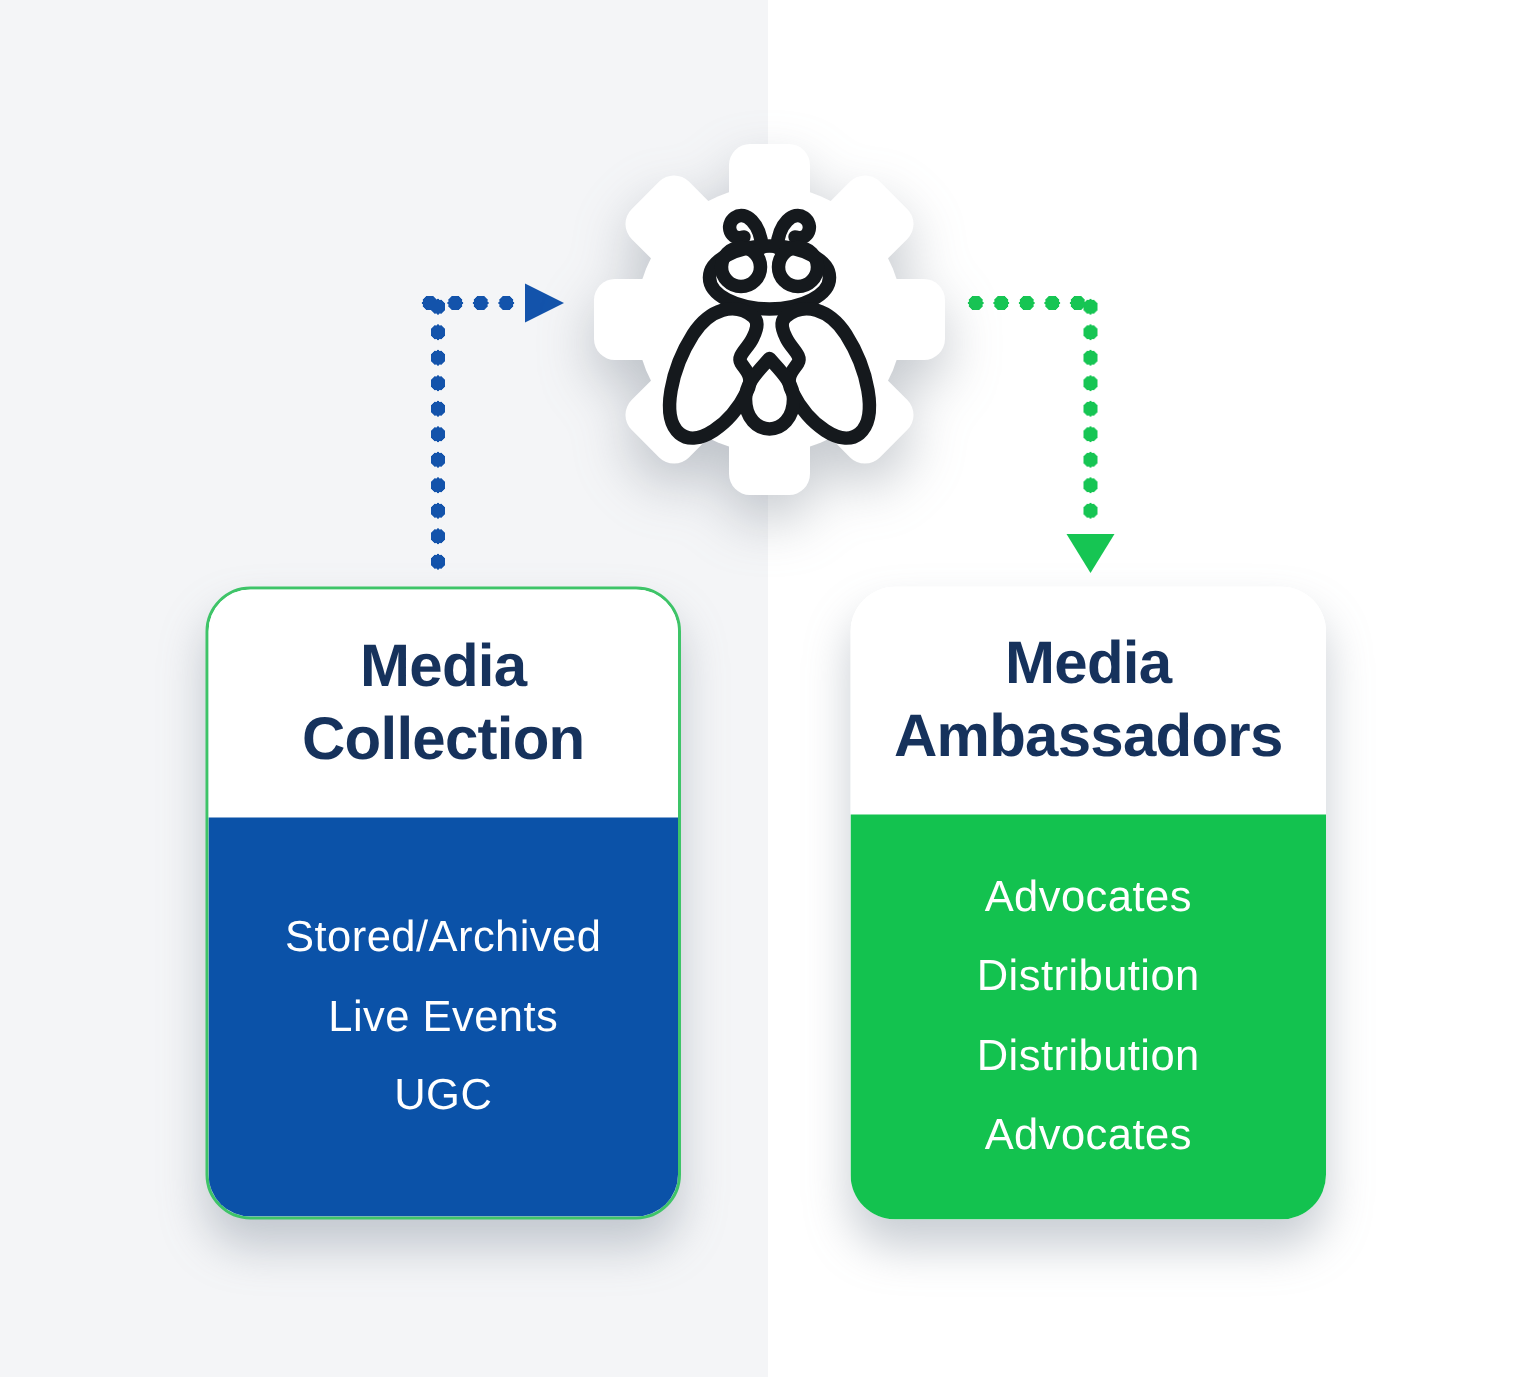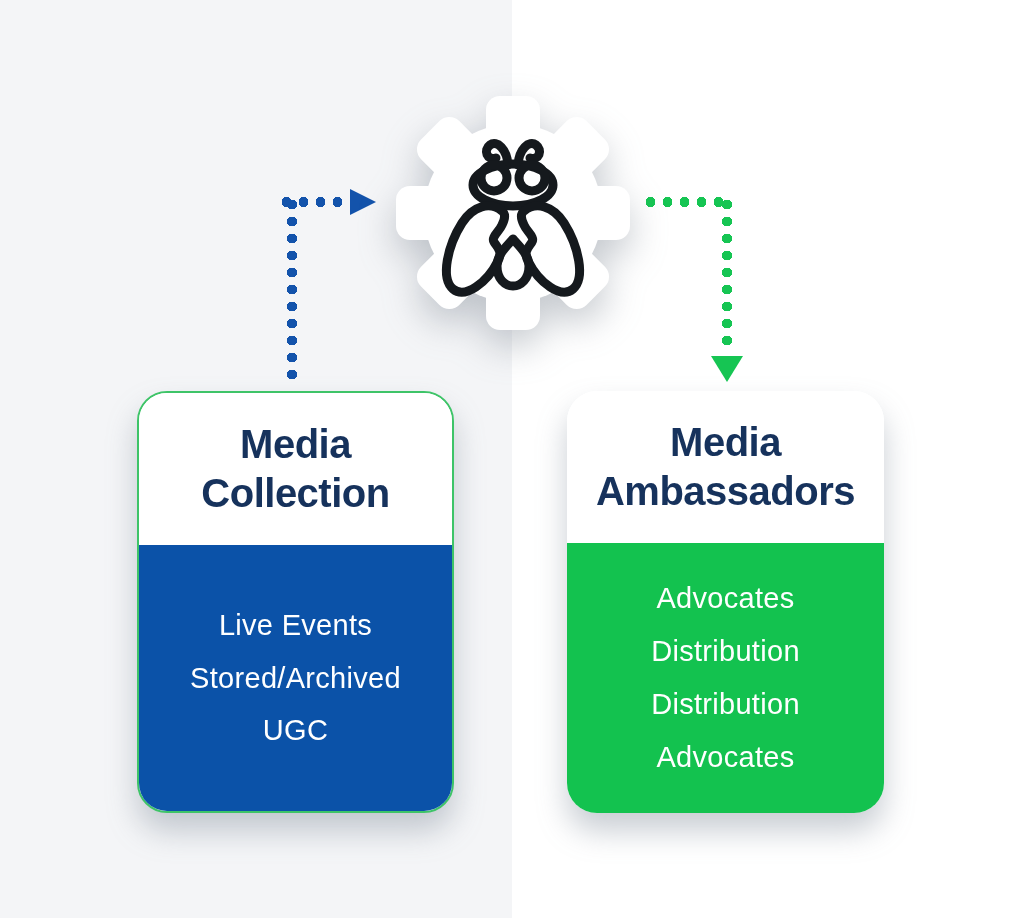--- a/index.html
+++ b/index.html
@@ -103,22 +103,22 @@
         <path class="fly-stroke" d="M 120 146 C 127 154 136 162 136 173 C 136 186 128 193 120 193 C 112 193 104 186 104 173 C 104 162 113 154 120 146 Z"></path>
       </g>
     </svg>
   </div>
 
   <div class="card card-left">
     <div class="card-header">
       <h2 class="card-title">Media Collection</h2>
     </div>
     <div class="card-body body-blue">
+      <span class="list-item">Stored/Archived</span>
       <span class="list-item">Live Events</span>
-      <span class="list-item">Stored/Archived</span>
       <span class="list-item">UGC</span>
     </div>
   </div>
 
   <div class="card card-right">
     <div class="card-header">
       <h2 class="card-title">Media Ambassadors</h2>
     </div>
     <div class="card-body body-green">
       <span class="list-item">Advocates</span>

